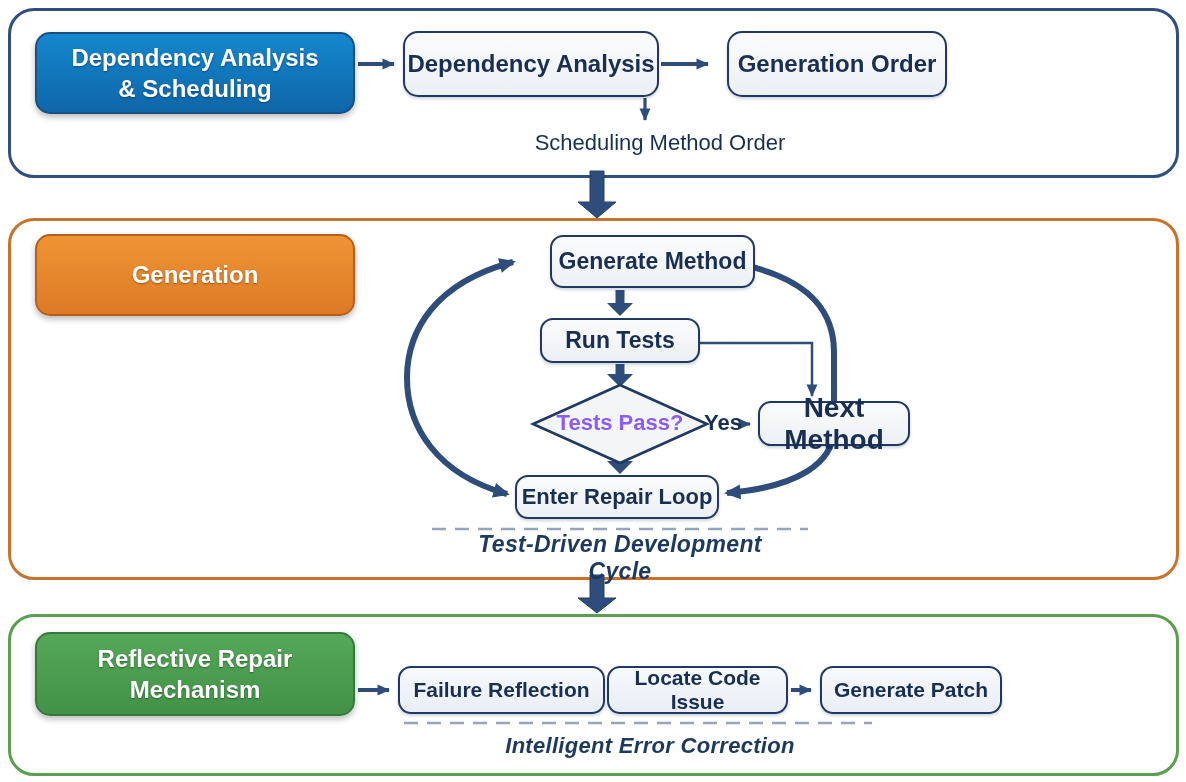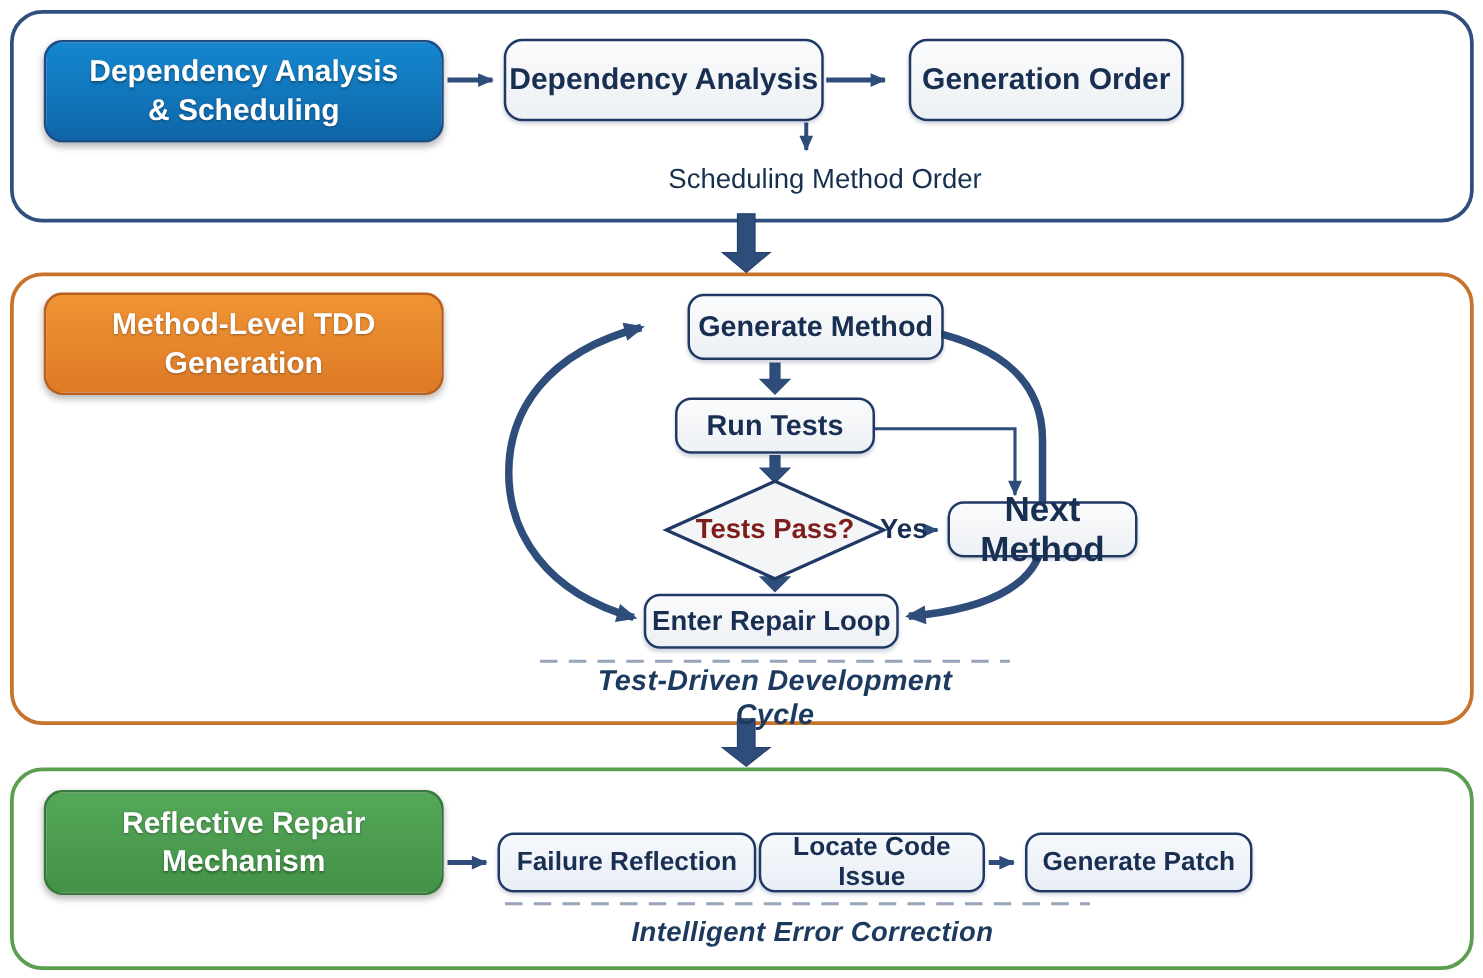--- a/index.html
+++ b/index.html
@@ -36,21 +36,21 @@
   #node-rt{left:540px;top:318px;width:160px;height:45px;font-size:23px;}
   #node-nm{left:758px;top:401px;width:152px;height:45px;font-size:28px;}
   #node-erl{left:515px;top:475px;width:204px;height:44px;font-size:22px;}
   .n-row3{top:666px;height:48px;font-size:21px;background:linear-gradient(180deg,#f6f9fc,#e9eef6);}
   #node-fr{left:398px;width:207px;}
   #node-lci{left:607px;width:181px;}
   #node-gp{left:820px;width:182px;}
 
   .plainlabel{position:absolute;color:#1d3a5e;text-align:center;z-index:3;}
   #note1{left:510px;top:130px;width:300px;font-size:22px;font-weight:500;color:#16304f;}
-  #diamond-label{left:534px;top:410px;width:172px;font-size:22px;font-weight:600;color:#7f1d1d;}
+  #diamond-label{left:534px;top:410px;width:172px;font-size:22px;font-weight:600;color:#8b5cf6;}
   #yes-label{left:704px;top:410px;width:38px;font-size:22px;font-weight:600;color:#182f52;}
   .cap{font-style:italic;font-weight:600;font-size:23px;color:#1d3a5e;letter-spacing:.3px;}
   #cap2{left:460px;top:531px;width:320px;}
   #cap3{left:500px;top:733px;width:300px;font-size:22px;}
 
   #arrow-layer{position:absolute;left:0;top:0;z-index:2;pointer-events:none;}
 </style>
 </head>
 <body>
 
@@ -98,21 +98,20 @@
     <path d="M 358,690 H 389" stroke="#2e4d7b" stroke-width="4" fill="none" marker-end="url(#ah)"></path>
     <path d="M 581,690 H 598" stroke="#2e4d7b" stroke-width="4" fill="none" marker-end="url(#ah)"></path>
     <path d="M 791,690 H 811" stroke="#2e4d7b" stroke-width="4" fill="none" marker-end="url(#ah)"></path>
   </svg>
 
   <div class="hdr" id="hdr1">
     <span>Dependency Analysis</span>
     <span>&amp; Scheduling</span>
   </div>
   <div class="hdr" id="hdr2">
-    <span>Method-Level TDD</span>
     <span>Generation</span>
   </div>
   <div class="hdr" id="hdr3">
     <span>Reflective Repair</span>
     <span>Mechanism</span>
   </div>
 
   <div class="node n-row1" id="node-dep">Dependency Analysis</div>
   <div class="node n-row1" id="node-gen">Generation Order</div>
   <div class="plainlabel" id="note1">Scheduling Method Order</div>

